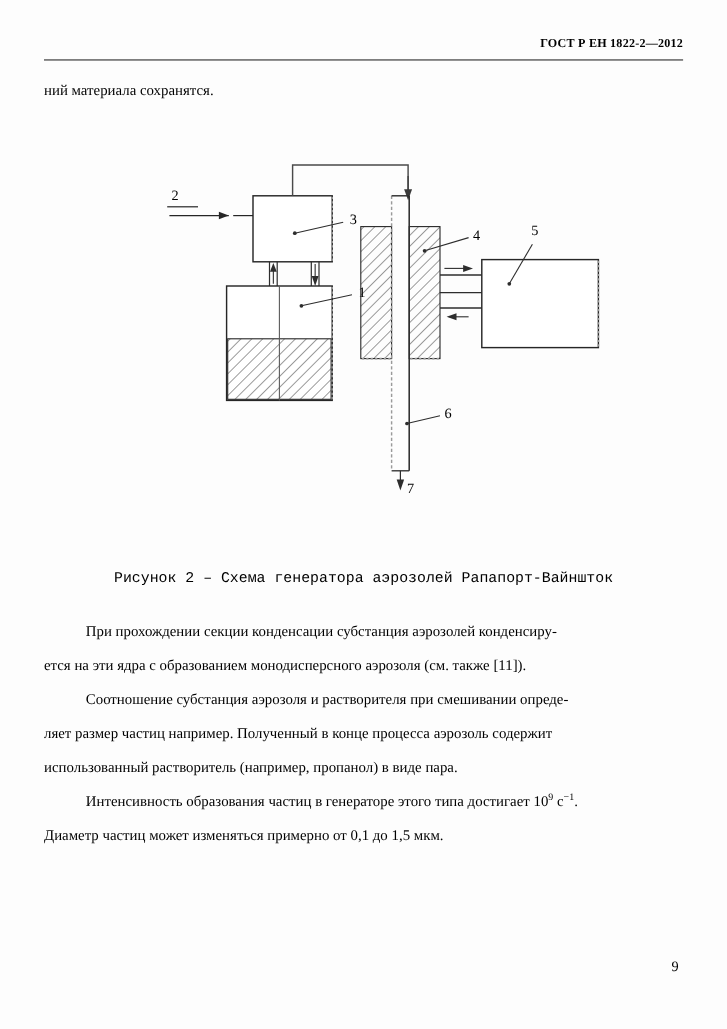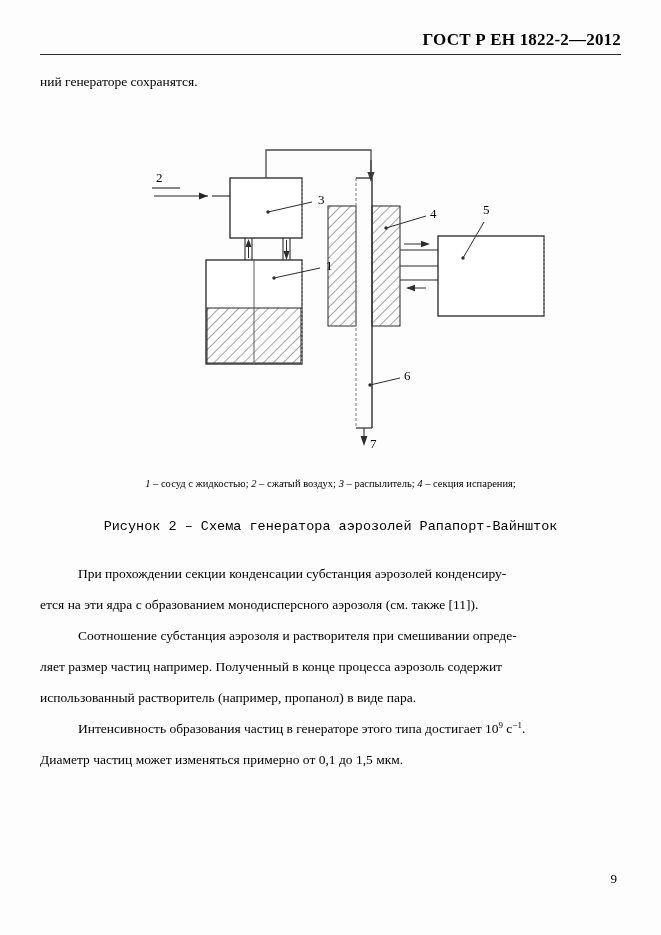--- a/index.html
+++ b/index.html
@@ -24,21 +24,21 @@
     position: absolute;
     top: 30px;
     left: 40px;
     right: 40px;
     height: 22px;
     text-align: right;
   }
   .header .std-title {
     font-family: "Liberation Serif", "DejaVu Serif", serif;
     font-weight: bold;
-    font-size: 17px;
+    font-size: 11px;
     letter-spacing: 0.2px;
     white-space: nowrap;
   }
   .header-rule {
     position: absolute;
     top: 54px;
     left: 40px;
     width: 581px;
     height: 1px;
     background: #2b2b2b;
@@ -111,21 +111,21 @@
 <body>
 
 <div class="page">
 
   <div class="header">
     <span class="std-title">ГОСТ Р ЕН 1822-2—2012</span>
   </div>
   <div class="header-rule"></div>
 
   <div class="text-block" style="top:66px;">
-    <p class="nojust">ний генераторе сохранятся.</p>
+    <p class="nojust">ний материала сохранятся.</p>
   </div>
 
   <div class="figure">
     <svg width="581" height="330" viewBox="0 0 581 330">
       <defs>
         <pattern id="hatchA" width="7" height="7" patternTransform="rotate(45)" patternUnits="userSpaceOnUse">
           <line x1="0" y1="0" x2="0" y2="7" stroke="#595959" stroke-width="1.1"></line>
         </pattern>
       </defs>
 
@@ -227,21 +227,20 @@
 
     <div style="position:absolute; left:116px; top:30px; font-size:13px;">2</div>
     <div style="position:absolute; left:278px; top:52px; font-size:13px;">3</div>
     <div style="position:absolute; left:286px; top:118px; font-size:13px;">1</div>
     <div style="position:absolute; left:390px; top:66px; font-size:13px;">4</div>
     <div style="position:absolute; left:443px; top:62px; font-size:13px;">5</div>
     <div style="position:absolute; left:364px; top:228px; font-size:13px;">6</div>
     <div style="position:absolute; left:330px; top:296px; font-size:13px;">7</div>
   </div>
 
-  <div class="caption" style="top:473px;" id="legend-1"><span class="num">1</span><span> – </span><span>сосуд с жидкостью; </span><span class="num">2</span><span> – </span><span>сжатый воздух; </span><span class="num">3</span><span> – </span><span>распылитель; </span><span class="num">4</span><span> – </span><span>секция испарения;</span></div>
 
   <div class="fig-title" style="top:517px;">Рисунок 2 – Схема генератора аэрозолей Рапапорт-Вайншток</div>
 
   <div class="text-block" style="top:558px;">
     <p class="indent">При прохождении секции конденсации субстанция аэрозолей конденсиру-</p>
     <p class="nojust">ется на эти ядра с образованием монодисперсного аэрозоля (см. также [11]).</p>
   </div>
 
   <div class="text-block" style="top:620px;">
     <p class="indent">Соотношение субстанция аэрозоля и растворителя при смешивании опреде-</p>

